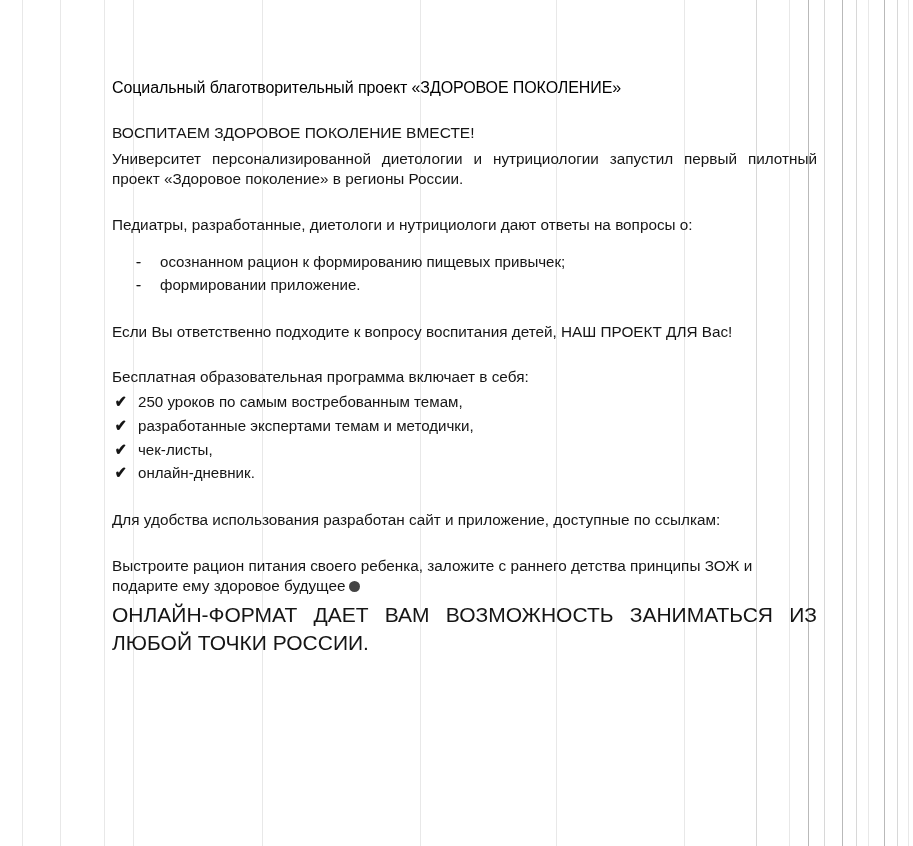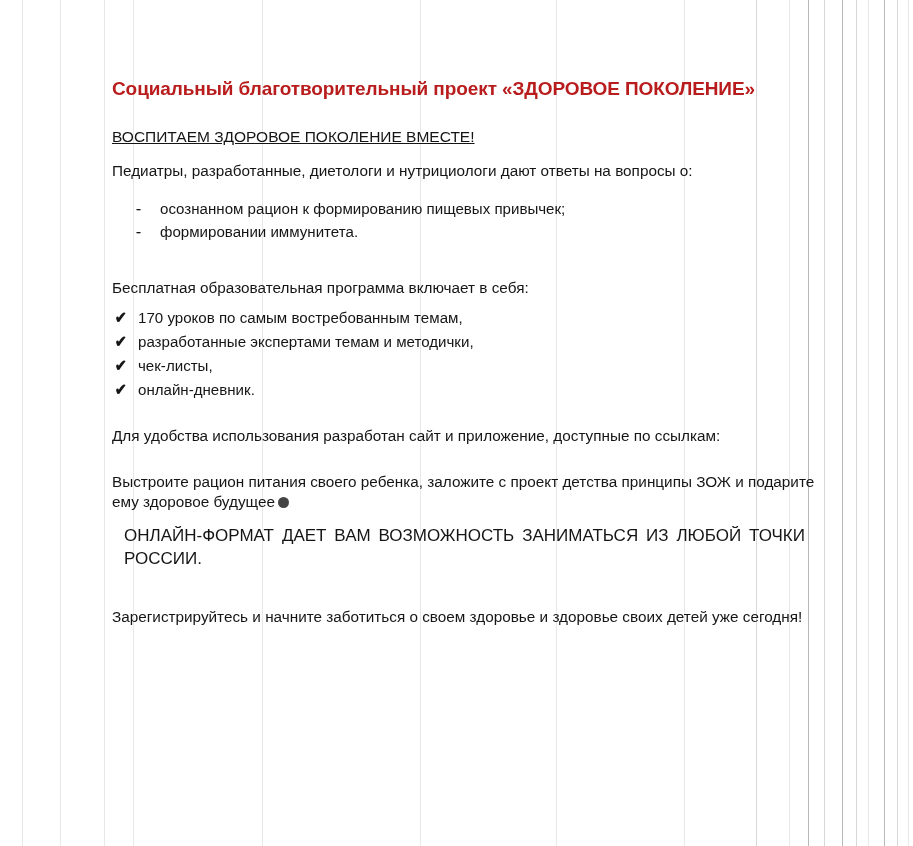--- a/index.html
+++ b/index.html
@@ -34,34 +34,33 @@
   .streak.soft { background: #e8e8e8; }
 
   .page {
     position: relative;
     z-index: 1;
     padding: 78px 96px 0 112px;
     box-sizing: border-box;
   }
 
   .doc-title {
-    font-size: 19px;
-    font-weight: bold;
+    font-size: 16px;
+    font-weight: normal;
     letter-spacing: -0.1px;
-    color: #b91c1c;
+    color: #000000;
     margin: 0 0 26px 0;
     line-height: 1.2;
   }
 
   .lead-line {
     font-size: 15.5px;
     margin: 0 0 6px 0;
     line-height: 1.25;
     color: #151515;
-    text-decoration: underline;
   }
 
   p.para {
     font-size: 15.3px;
     line-height: 1.34;
     margin: 0 0 16px 0;
     color: #151515;
   }
   p.justify {
     text-align: justify;
@@ -112,26 +111,26 @@
     display: inline-block;
     width: 11px;
     height: 11px;
     border-radius: 50%;
     background: #444444;
     vertical-align: -1px;
     margin-left: 3px;
   }
 
   .caps-block {
-    font-size: 17px;
+    font-size: 21px;
     line-height: 1.34;
     text-align: justify;
     text-justify: inter-word;
     color: #151515;
-    margin: 12px;
+    margin: 0;
   }
 </style>
 </head>
 <body>
 
 <div class="scan-artifacts">
   <div class="streak soft" style="left:22px;"></div>
   <div class="streak soft" style="left:60px;"></div>
   <div class="streak soft" style="left:104px;"></div>
   <div class="streak soft" style="left:133px;"></div>
@@ -150,53 +149,55 @@
   <div class="streak" style="left:897px;"></div>
   <div class="streak soft" style="left:908px;"></div>
 </div>
 
 <div class="page">
 
   <h1 class="doc-title">Социальный благотворительный проект «ЗДОРОВОЕ ПОКОЛЕНИЕ»</h1>
 
   <div class="lead-line">ВОСПИТАЕМ ЗДОРОВОЕ ПОКОЛЕНИЕ ВМЕСТЕ!</div>
 
+  <p class="para justify">Университет персонализированной диетологии и нутрициологии запустил первый пилотный проект «Здоровое поколение» в регионы России.</p>
 
   <div class="gap-sm"></div>
 
   <p class="para">Педиатры, разработанные, диетологи и нутрициологи дают ответы на вопросы о:</p>
 
   <ul class="dash-list">
     <li>
       <span class="dash">-</span>
     </li>
     <li>
       <span class="dash">-</span>
       <span>осознанном рацион к формированию пищевых привычек;</span>
     </li>
     <li>
       <span class="dash">-</span>
     </li>
     <li>
       <span class="dash">-</span>
-      <span>формировании иммунитета.</span>
+      <span>формировании приложение.</span>
     </li>
   </ul>
 
   <div class="gap-lg"></div>
 
+  <p class="para">Если Вы ответственно подходите к вопросу воспитания детей, НАШ ПРОЕКТ ДЛЯ Вас!</p>
 
   <div class="gap-sm"></div>
 
-  <p class="para" style="margin-bottom:8px;">Бесплатная образовательная программа включает в себя:</p>
+  <p class="para" style="margin-bottom:2px;">Бесплатная образовательная программа включает в себя:</p>
 
   <ul class="check-list">
     <li>
       <span class="check">✔</span>
-      <span>170 уроков по самым востребованным темам,</span>
+      <span>250 уроков по самым востребованным темам,</span>
     </li>
     <li>
       <span class="check">✔</span>
       <span>разработанные экспертами темам и методички,</span>
     </li>
     <li>
       <span class="check">✔</span>
       <span>чек-листы,</span>
     </li>
     <li>
@@ -205,23 +206,22 @@
     </li>
   </ul>
 
   <div class="gap-lg"></div>
 
   <p class="para">Для удобства использования разработан сайт и приложение, доступные по ссылкам:</p>
 
   <div class="gap-sm"></div>
 
   <p class="para" style="margin-bottom:4px;">
-    <span>Выстроите рацион питания своего ребенка, заложите с проект детства принципы ЗОЖ</span>
+    <span>Выстроите рацион питания своего ребенка, заложите с раннего детства принципы ЗОЖ</span>
     <span>и подарите ему здоровое будущее</span><span class="emoji-dot"></span>
   </p>
 
   <p class="caps-block">ОНЛАЙН-ФОРМАТ ДАЕТ ВАМ ВОЗМОЖНОСТЬ ЗАНИМАТЬСЯ ИЗ ЛЮБОЙ ТОЧКИ РОССИИ.</p>
 
   <div class="gap-lg"></div>
 
-  <p class="para">Зарегистрируйтесь и начните заботиться о своем здоровье и здоровье своих детей уже сегодня!</p>
 
 </div>
 
 </body></html>

